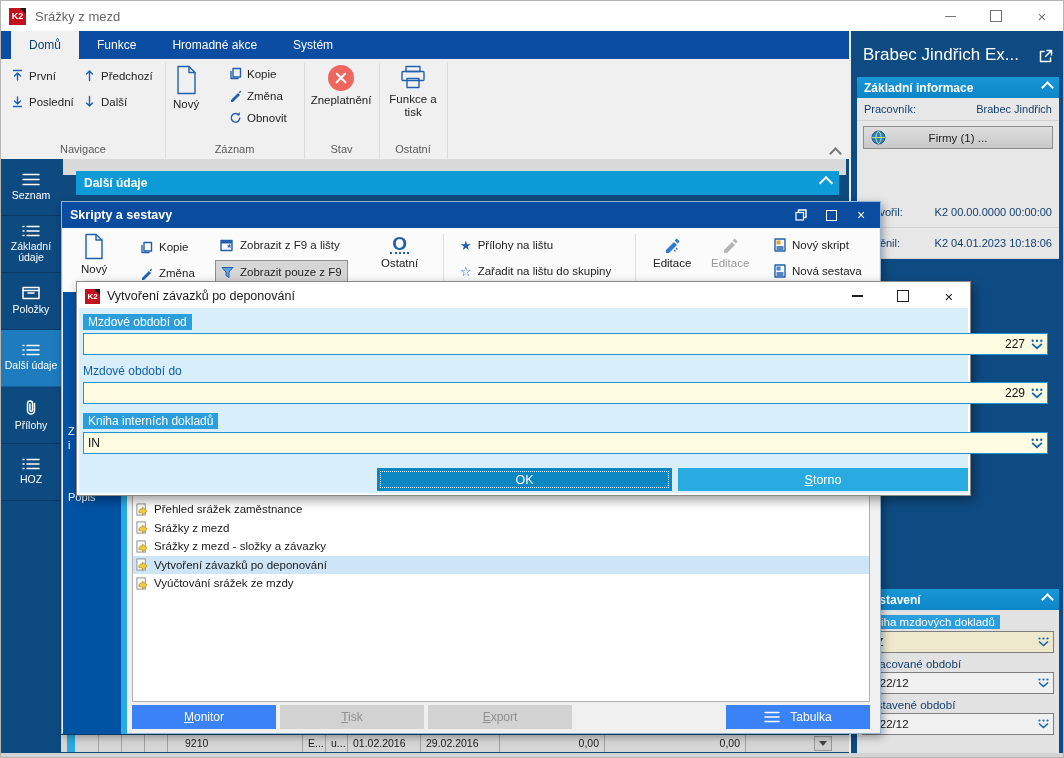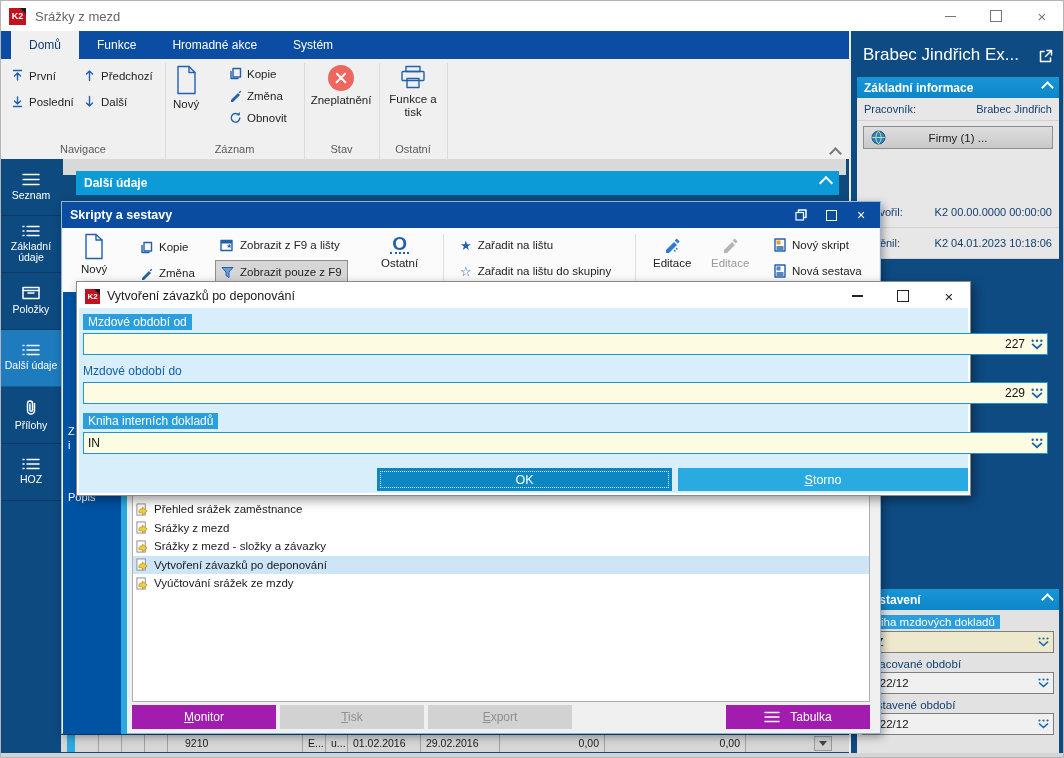--- a/index.html
+++ b/index.html
@@ -94,21 +94,21 @@
   .odot{font-size:19px;color:#2060ae;font-weight:bold;line-height:17px;border-bottom:2px dotted #2060ae;padding:0 2px}
   .dsidebar{position:absolute;left:1px;top:90px;width:64px;height:442px;background:#0052a3}
   .dstripe{position:absolute;right:0;top:0;width:6px;height:100%;background:#29abe2}
   .dside-item{position:absolute;left:5px;color:#fff;font-size:11px;line-height:14px}
   .dlist{position:absolute;left:70px;top:95px;width:738px;height:405px;background:#fff;border:1px solid #b0b0b0;
          box-sizing:border-box;overflow:hidden}
   .lrow{display:flex;align-items:center;gap:5px;height:18.5px;padding-left:3px;font-size:11.5px;color:#1a1a1a}
   .lrow.sel{background:#cde5f7}
   .dbuttons .btn{position:absolute;top:503px;width:144px;height:24px;display:flex;align-items:center;justify-content:center;
         font-size:12px}
-  .btn.cyan{background:#a21caf;color:#fff}
+  .btn.cyan{background:#3b82f6;color:#fff}
   .btn.disabled{background:#d2d2d2;color:#8f8f8f}
   .ulf::first-letter{text-decoration:underline}
 
   
   .modal{left:75px;top:280px;width:895px;height:215px;background:#fff;border:1px solid #8a8a8a;box-sizing:border-box;
          box-shadow:3px 4px 10px rgba(0,0,0,.4)}
   .mtitle{position:absolute;left:2px;top:2px;width:889px;height:24px;background:#fff;display:flex;align-items:center;
           gap:7px;padding:0 6px;box-sizing:border-box;font-size:12.5px;color:#1a1a1a}
   .mbtn{width:26px;height:20px;display:flex;align-items:center;justify-content:center;color:#222}
   .mbody{position:absolute;left:2px;top:26px;width:889px;height:185px;background:#d8eefb}
@@ -429,21 +429,21 @@
         </svg>
       <span>Zobrazit pouze z F9</span>
     </div>
     <div class="tbig" style="left:318px;top:7px">
       <span class="odot">O</span>
       <span>Ostatní</span>
     </div>
     <div class="tsep" style="left:380px"></div>
     <div class="trow" style="left:392px;top:6px">
       <span class="star">★</span>
-      <span>Zařadit na lištu</span>
+      <span>Přílohy na lištu</span>
     </div>
     <div class="trow" style="left:392px;top:32px">
       <span class="star">☆</span>
       <span>Zařadit na lištu do skupiny</span>
     </div>
     <div class="tsep" style="left:572px"></div>
     <div class="tbig" style="left:590px;top:8px">
       <svg width="18" height="18" viewBox="0 0 18 18">
           <path d="M3 14l8-8 3 3-8 8H3z" fill="#2f7ad0"></path>
           <path d="M11.7 4.6l2-2 3 3-2 2z" fill="#2f7ad0"></path>

